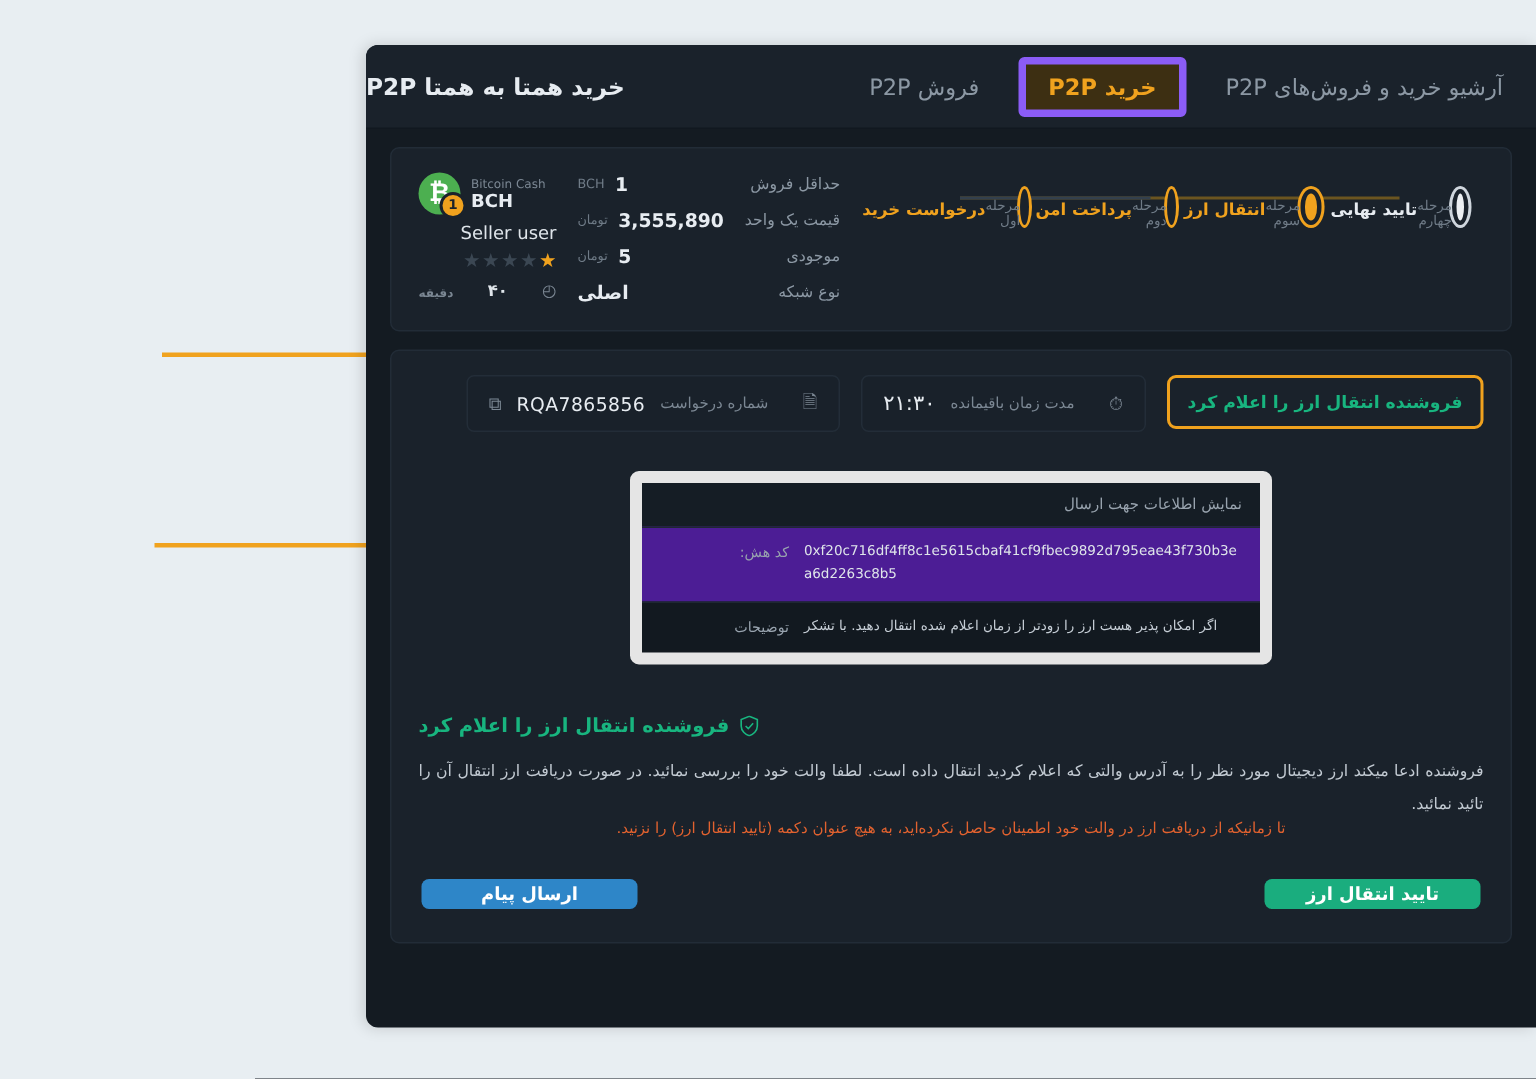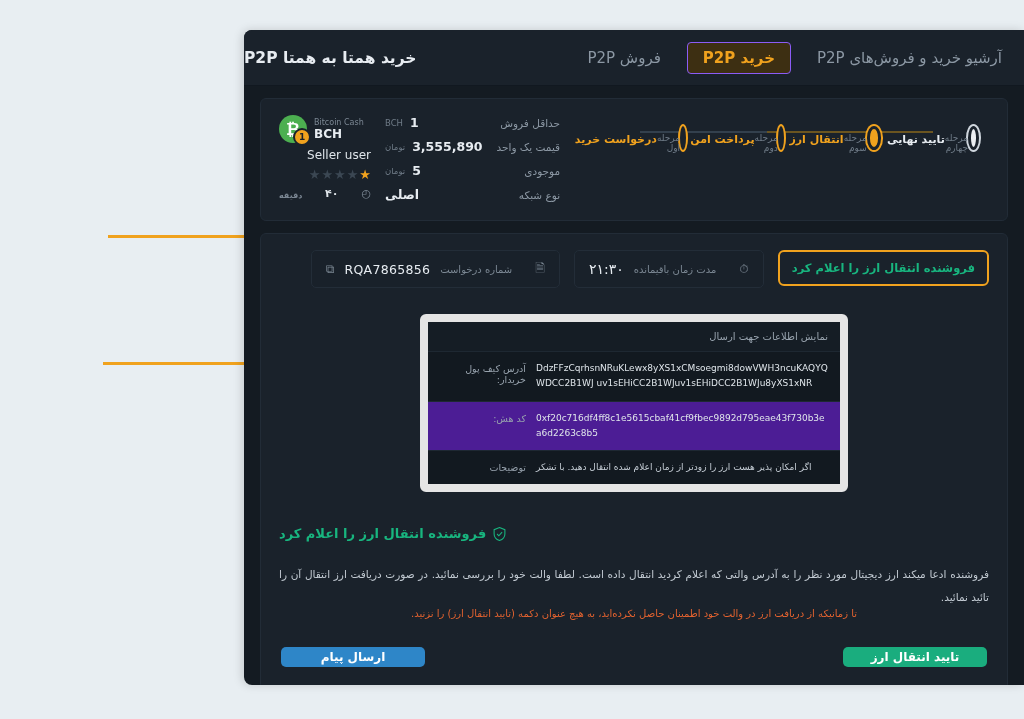--- a/index.html
+++ b/index.html
@@ -26,21 +26,21 @@
   }
   .topbar{
     height:56px;background:#1a222b;display:flex;align-items:center;
     justify-content:space-between;padding:0 22px 0 0;box-sizing:border-box;
     border-bottom:1px solid #111820;
   }
   .page-title{color:#e7ecf1;font-size:15.5px;font-weight:600;}
   .tabs{display:flex;align-items:center;gap:26px;padding-left:28px;}
   .tab{color:#8c98a4;font-size:15px;white-space:nowrap;}
   .tab.active{
-    color:#f0a21e;background:#3d2f12;border:1px solid #8b5cf6;
+    color:#f0a21e;background:#3d2f12;border:5px solid #8b5cf6;
     border-radius:4px;padding:6px 15px;font-weight:700;
   }
 
   
   .card{
     margin:12px 16px;background:#1a222b;border-radius:6px;
     border:1px solid #222c37;box-sizing:border-box;
   }
 
   
@@ -107,21 +107,21 @@
   .d-row{display:flex;flex-direction:row-reverse;align-items:flex-start;border-top:1px solid #1e2832;padding:9px 12px;gap:10px;}
   .d-row.alt{background:#4c1d95;}
   .d-key{color:#98a3ae;font-size:9.5px;width:86px;flex:none;text-align:right;padding-top:2px;}
   .d-val{color:#dfe5ea;font-size:9px;direction:ltr;text-align:left;flex:1;line-height:1.7;word-break:break-all;}
   .d-val.fa{direction:rtl;text-align:left;font-size:9px;color:#c6ced6;}
 
   
   .notice{margin-top:34px;text-align:right;}
   .notice-title{color:#18b57f;font-size:13px;font-weight:700;display:flex;align-items:center;gap:7px;flex-direction:row-reverse;justify-content:flex-start;}
   .shield{width:13px;height:14px;flex:none;}
-  .notice-body{color:#c2cad2;font-size:10.5px;line-height:2.1;margin-top:22px;text-align:justify;direction:rtl;}
+  .notice-body{color:#c2cad2;font-size:10.5px;line-height:2.1;margin-top:11px;text-align:justify;direction:rtl;}
   .notice-warn{color:#e2622f;font-size:10px;text-align:center;}
 
   
   .btnrow{display:flex;justify-content:space-between;margin-top:28px;padding:0 2px;}
   .btn{border:none;border-radius:5px;height:20px;min-width:144px;font-size:12px;font-weight:700;cursor:pointer;font-family:inherit;}
   .btn-green{background:#1aad7e;color:#fff;}
   .btn-blue{background:#2e86c8;color:#fff;}
 </style>
 </head>
 <body>
@@ -255,24 +255,20 @@
         <span class="p-label">
           <span>شماره درخواست</span>
           <span class="ico">🗎</span>
         </span>
       </div>
     </div>
 
     <div class="details">
       <div class="d-head">نمایش اطلاعات جهت ارسال</div>
 
-      <div class="d-row">
-        <div class="d-key">آدرس کیف پول خریدار:</div>
-        <div class="d-val">DdzFFzCqrhsnNRuKLewx8yXS1xCMsoegmi8dowVWH3ncuKAQYQWDCC2B1WJ uv1sEHiCC2B1WJuv1sEHiDCC2B1WJu8yXS1xNR</div>
-      </div>
 
       <div class="d-row alt">
         <div class="d-key">کد هش:</div>
         <div class="d-val">0xf20c716df4ff8c1e5615cbaf41cf9fbec9892d795eae43f730b3ea6d2263c8b5</div>
       </div>
 
       <div class="d-row">
         <div class="d-key">توضیحات</div>
         <div class="d-val fa">اگر امکان پذیر هست ارز را زودتر از زمان اعلام شده انتقال دهید. با تشکر</div>
       </div>

